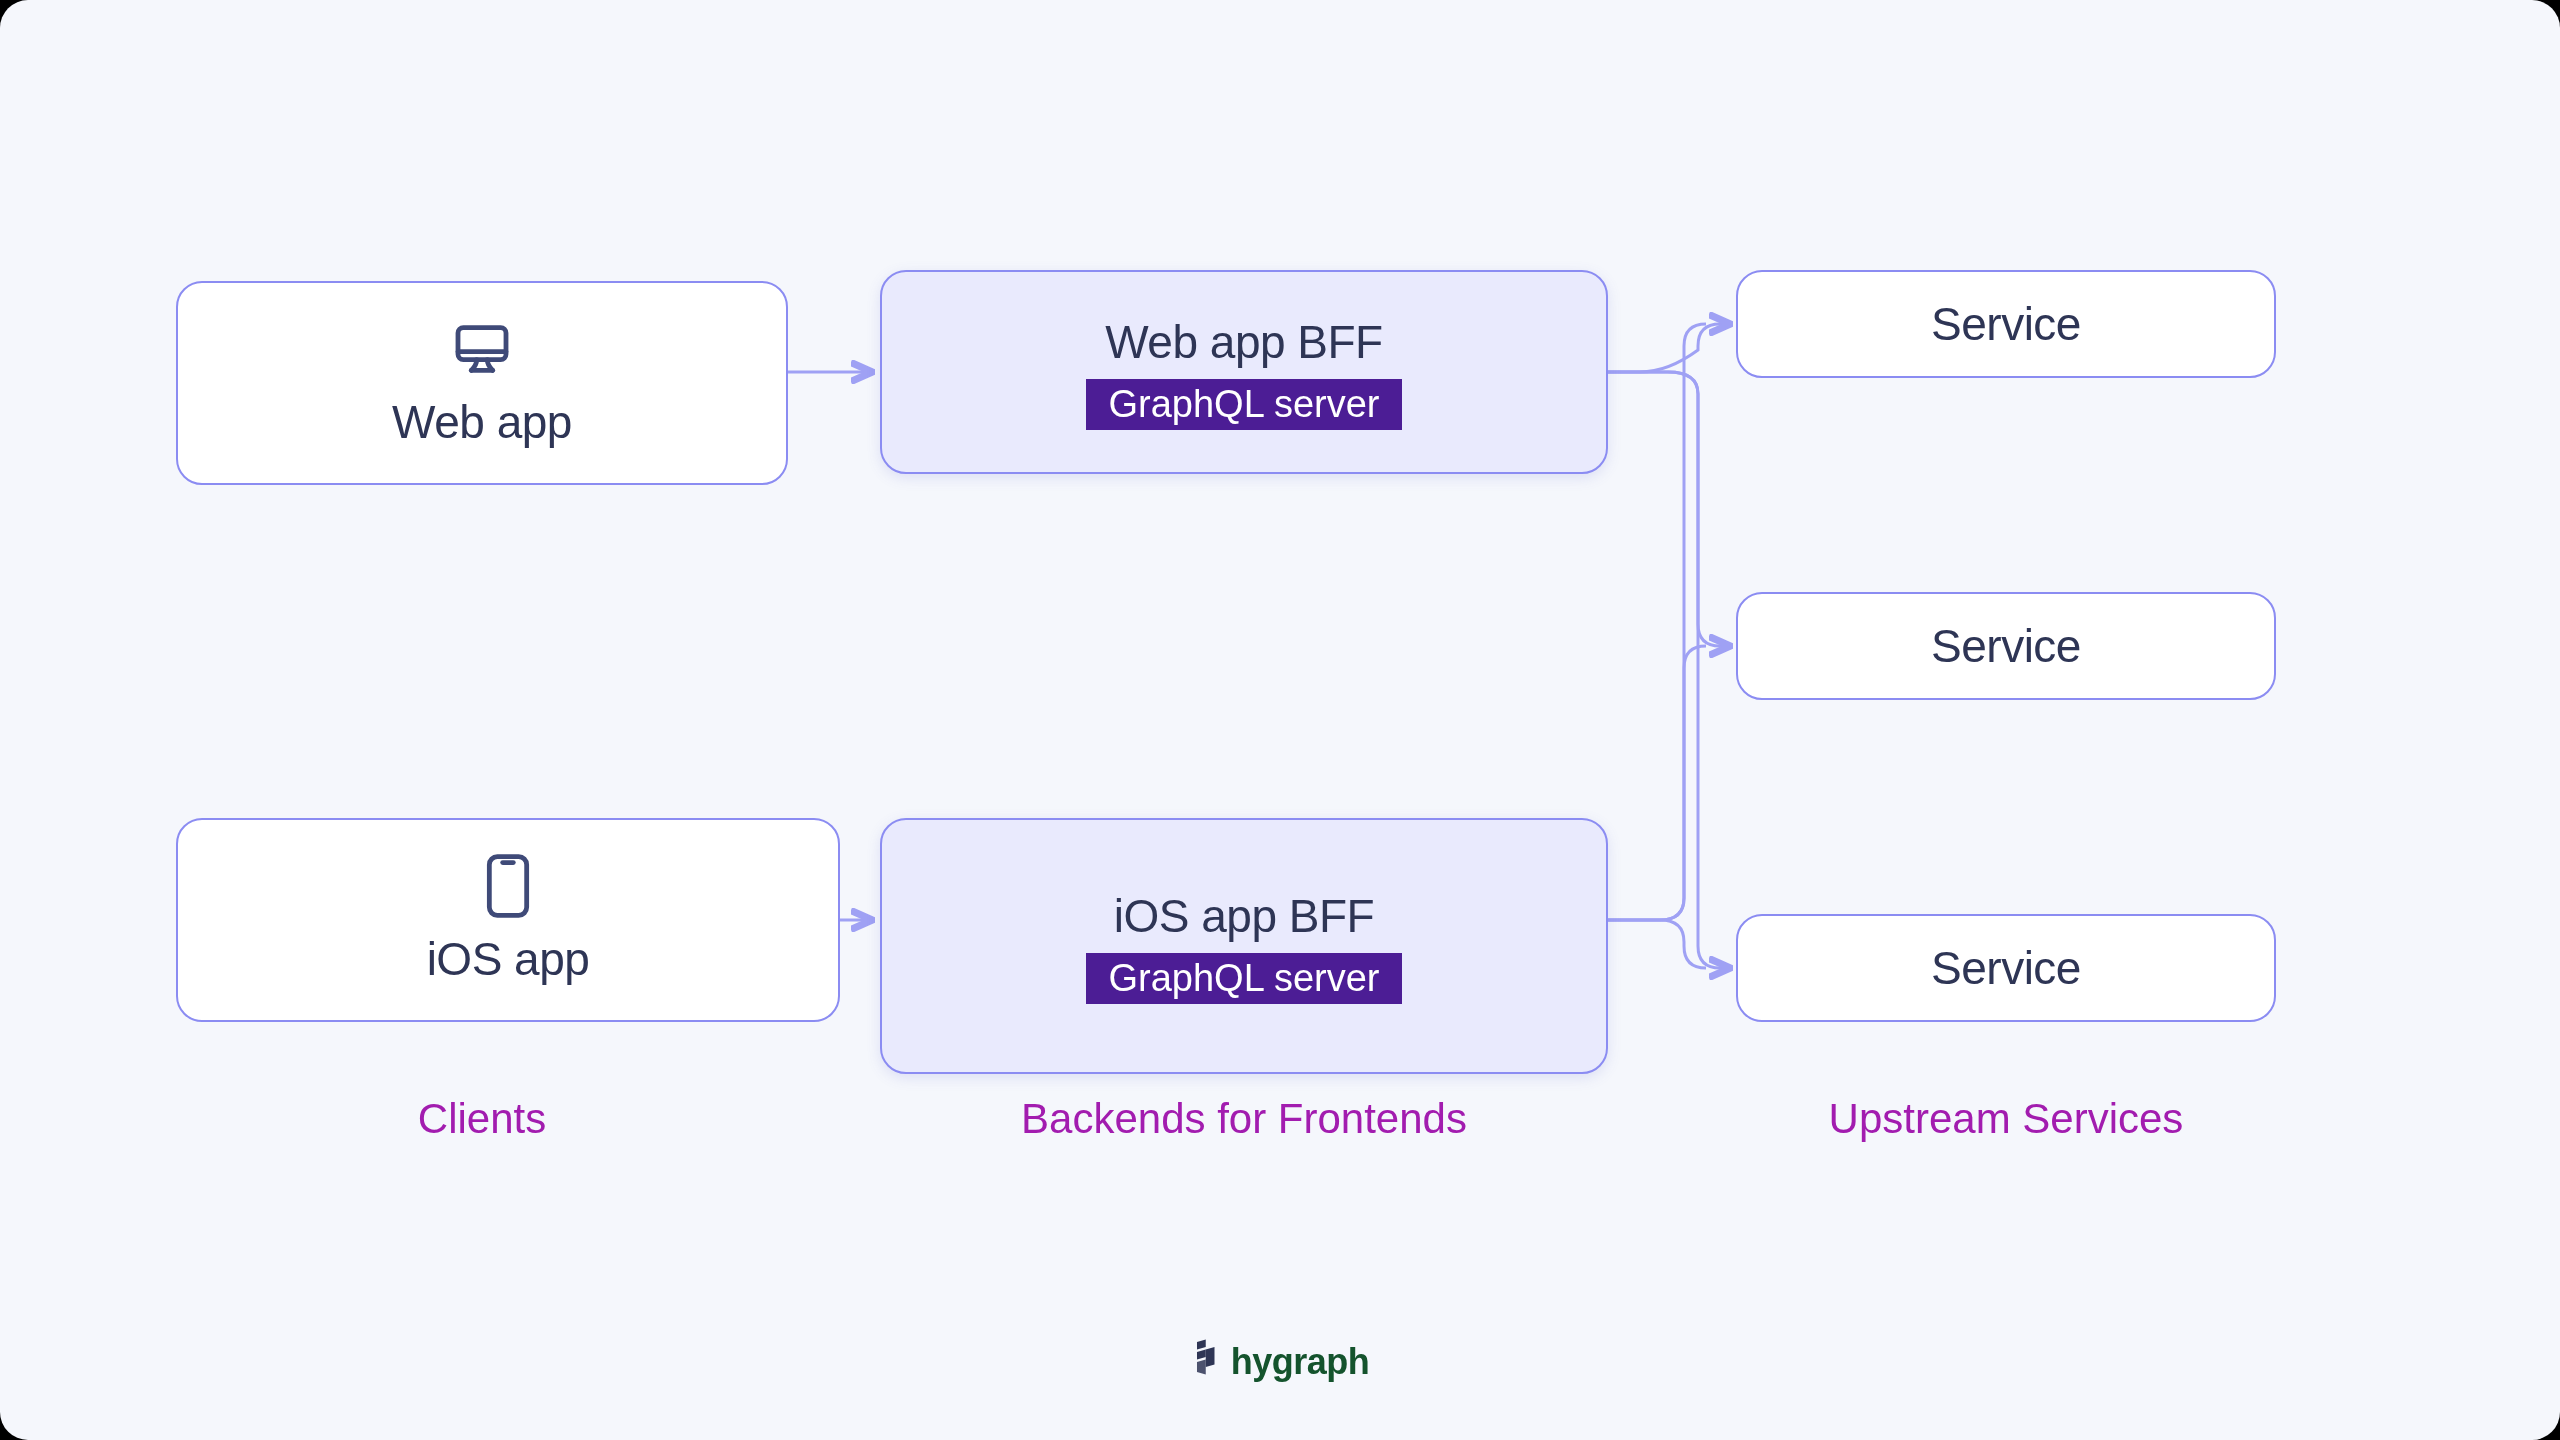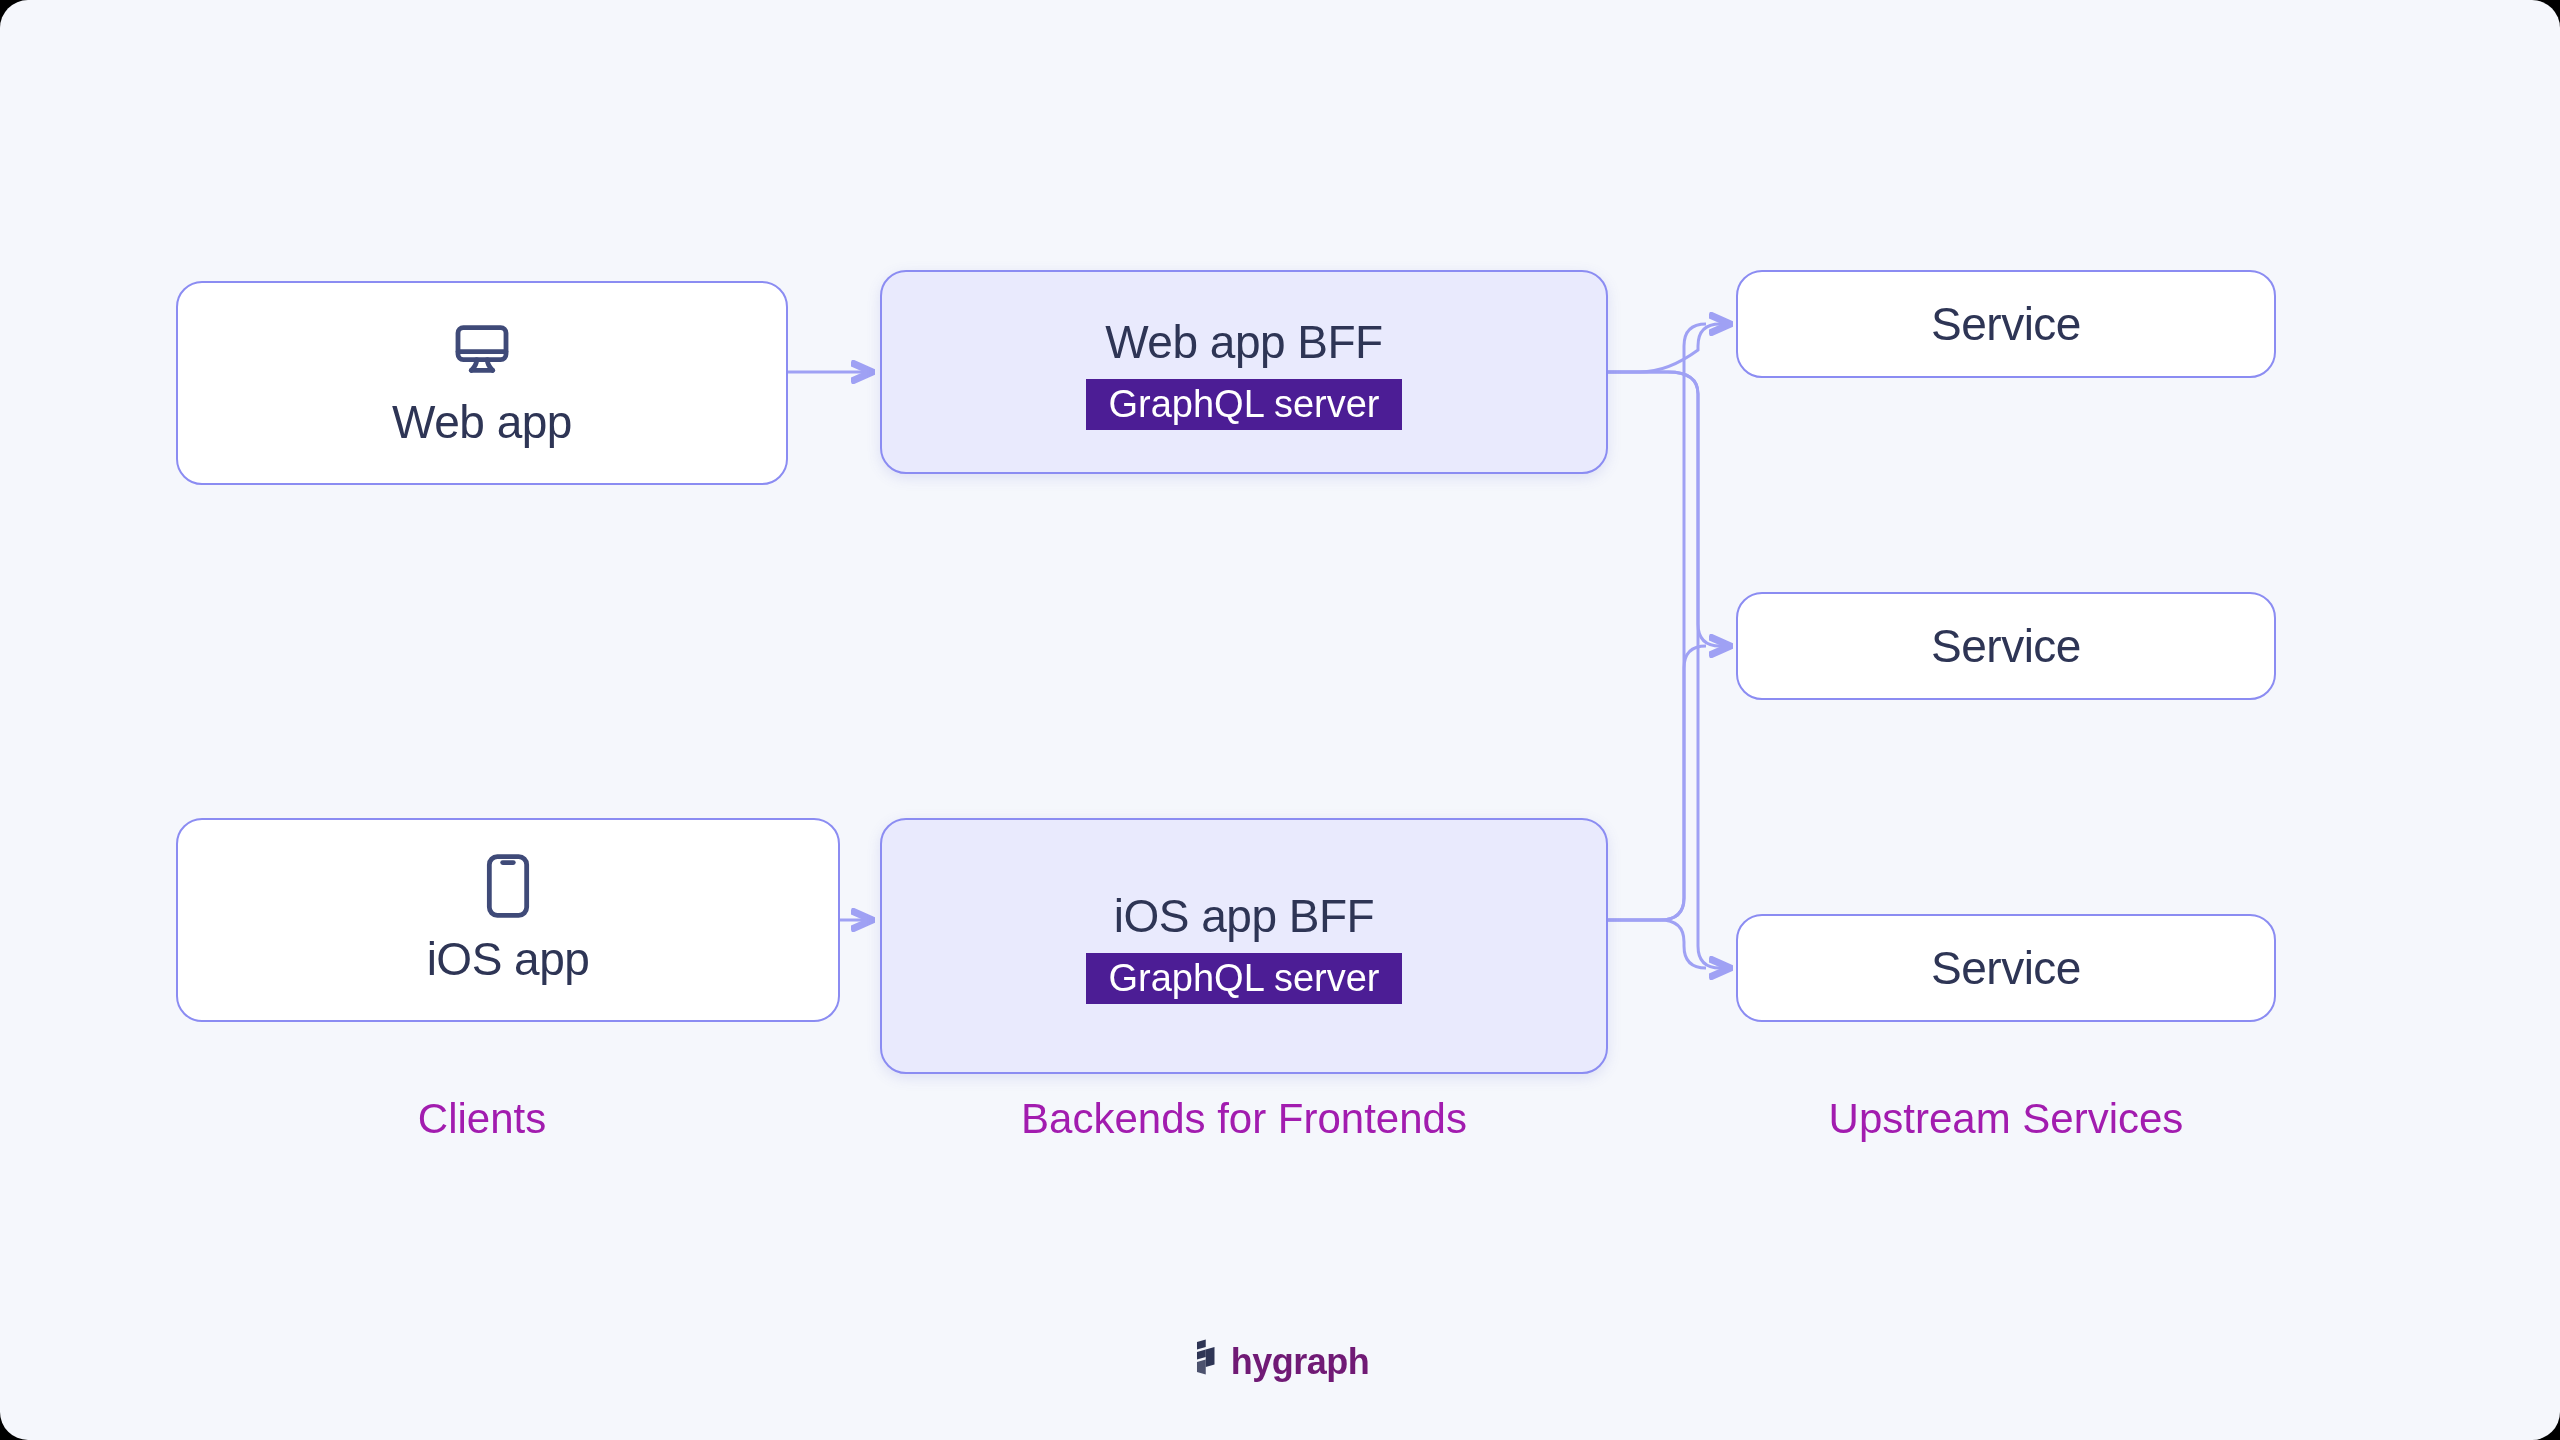--- a/index.html
+++ b/index.html
@@ -78,21 +78,21 @@
   }
 
   .brand {
     position: absolute;
     left: 50%;
     transform: translateX(-50%);
     bottom: 56px;
     display: flex;
     align-items: center;
     gap: 10px;
-    color: #701a75;
+    color: #14532d;
     font-weight: 700;
     font-size: 36px;
     letter-spacing: -0.5px;
   }
   .brand svg { width: 30px; height: 36px; }
 
   @media (max-width: 2560px) {
     .stage { transform: scale(1); }
   }
 </style>

